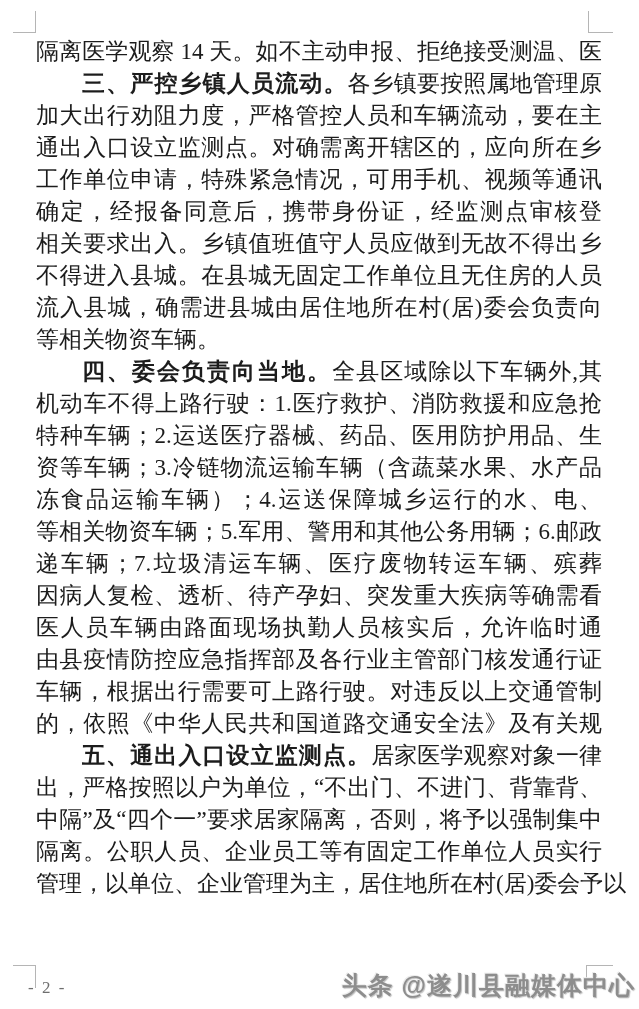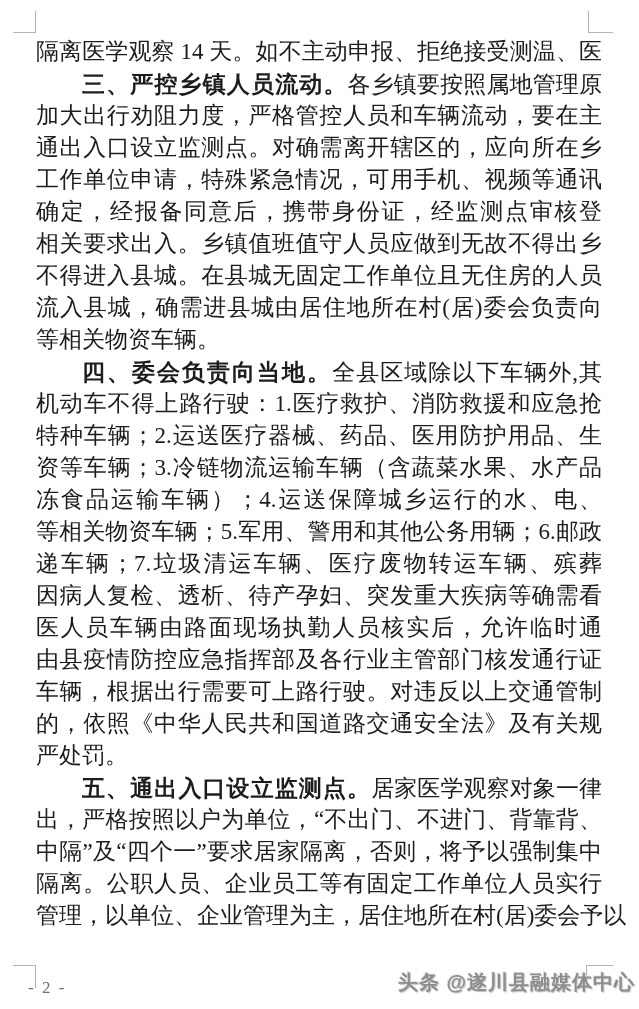--- a/index.html
+++ b/index.html
@@ -21,40 +21,40 @@
     line-height:32px;
     height:32px;
     text-align:justify;
     white-space:nowrap;
     overflow:visible;
   }
   .line.fill { text-align-last:justify; white-space:normal; height:32px; overflow:hidden; }
   .line.indent { text-indent:46px; }
   .h {
     font-weight:700;
-    font-family:Liberation Sans, sans-serif;
+    font-family:Liberation Serif, serif;
     letter-spacing:1px;
   }
   .corner { position:absolute; }
   .corner.tl { left:13px; top:11px;  width:23px; height:22px; border-right:1px solid #b5b5b5; border-bottom:1px solid #b5b5b5; }
   .corner.tr { left:588px; top:11px; width:25px; height:22px; border-left:1px solid #b5b5b5;  border-bottom:1px solid #b5b5b5; }
   .corner.bl { left:13px; top:965px; width:23px; height:23px; border-right:1px solid #b5b5b5; border-top:1px solid #b5b5b5; }
   .corner.br { left:586px; top:965px; width:27px; height:23px; border-left:1px solid #b5b5b5;  border-top:1px solid #b5b5b5; }
   .page-number {
     position:absolute;
     left:28px; top:978px;
     font-size:17px;
     letter-spacing:2px;
     color:#6e6e6e;
     font-family:"Liberation Serif", serif;
   }
   .watermark {
     position:absolute;
     right:4px; top:969px;
-    font-size:20px;
+    font-size:25px;
     font-weight:700;
     color:#8d8d8d;
     font-family:"Liberation Sans", sans-serif;
     letter-spacing:1px;
     text-shadow:-1px -1px 0 #ececec, 1px 1px 1px #bdbdbd;
     white-space:nowrap;
     text-align:center;
   }
 </style>
 </head>
@@ -84,21 +84,20 @@
         <div class="line fill"><span>特种车辆；2.运送医疗器械、药品、医用防护用品、生活物</span></div>
         <div class="line fill"><span>资等车辆；3.冷链物流运输车辆（含蔬菜水果、水产品及冷</span></div>
         <div class="line fill"><span>冻食品运输车辆）；4.运送保障城乡运行的水、电、油、气</span></div>
         <div class="line fill"><span>等相关物资车辆；5.军用、警用和其他公务用辆；6.邮政快</span></div>
         <div class="line fill"><span>递车辆；7.垃圾清运车辆、医疗废物转运车辆、殡葬车；8.</span></div>
         <div class="line fill"><span>因病人复检、透析、待产孕妇、突发重大疾病等确需看病就</span></div>
         <div class="line fill"><span>医人员车辆由路面现场执勤人员核实后，允许临时通行；9.</span></div>
         <div class="line fill"><span>由县疫情防控应急指挥部及各行业主管部门核发通行证的</span></div>
         <div class="line fill"><span>车辆，根据出行需要可上路行驶。对违反以上交通管制规定</span></div>
         <div class="line fill"><span>的，依照《中华人民共和国道路交通安全法》及有关规定从</span></div>
-        <div class="line"><span>严处罚。</span></div>
         <div class="line fill indent"><span class="h">五、通出入口设立监测点。</span><span>居家医学观察对象一律不得外</span></div>
         <div class="line fill"><span>出，严格按照以户为单位，“不出门、不进门、背靠背、隔</span></div>
         <div class="line fill"><span>中隔”及“四个一”要求居家隔离，否则，将予以强制集中</span></div>
         <div class="line fill"><span>隔离。公职人员、企业员工等有固定工作单位人员实行双线</span></div>
         <div class="line"><span>管理，以单位、企业管理为主，居住地所在村(居)委会予以</span></div>
       </div>
   </div>
 
   <div class="page-number">- 2 -</div>
 

